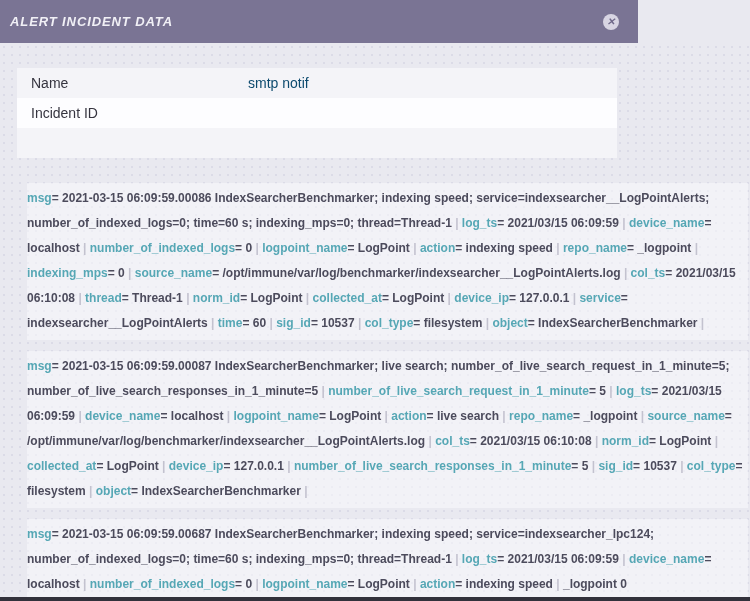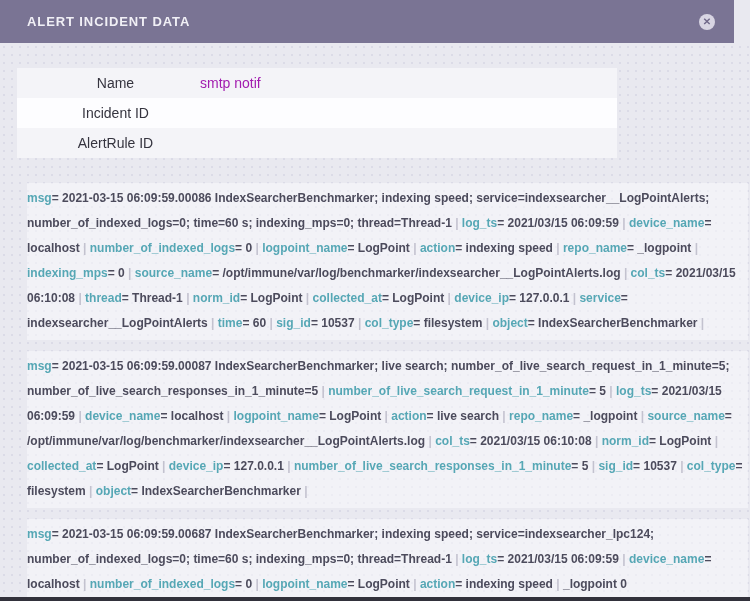--- a/index.html
+++ b/index.html
@@ -3,24 +3,25 @@
 <meta charset="utf-8">
 <style>
   * { box-sizing: border-box; margin: 0; padding: 0; }
   html, body { width: 750px; height: 601px; overflow: hidden; }
   body {
     font-family: "Liberation Sans", sans-serif;
     background: #e9e9f0;
     position: relative;
   }
   .header {
-    position: absolute; top: 0; left: 0; width: 734px; height: 43px;
+    position: absolute; top: 0; left: 0; width: 638px; height: 43px;
     background: #7a7494;
     display: flex; align-items: center; justify-content: space-between;
-    padding: 0 19px 0 27px;
+    padding: 0 19px 0 10px;
+    font-style: italic;
   }
   .header-title {
     color: #f1f0f6; font-size: 13px; font-weight: 600; letter-spacing: 0.9px;
   }
   .close-btn {
     width: 16px; height: 16px; border-radius: 50%;
     background: #d8d5e3; color: #6f6889;
     display: flex; align-items: center; justify-content: center;
     font-size: 10px; font-weight: 700; line-height: 1; cursor: pointer;
     user-select: none;
@@ -35,24 +36,24 @@
   .kv-table {
     position: absolute; left: 17px; top: 25px; width: 600px;
   }
   .kv-row {
     height: 30px; display: flex; align-items: center;
     background: #f4f4f8;
   }
   .kv-row.alt { background: #fdfdff; }
   .kv-label {
     width: 183px; padding-left: 14px;
-    color: #35343f; font-size: 14px; text-align: center;
+    color: #35343f; font-size: 14px;
   }
   .kv-value {
-    color: #a21caf; font-size: 14px;
+    color: #0c4a6e; font-size: 14px; margin-left: 48px;
   }
   .log-list {
     position: absolute; left: 27px; top: 140px; width: 721px;
   }
   .log-block {
     background: rgba(250,250,253,0.55);
     padding: 3px 2px 4px 0;
     margin-bottom: 11px;
     font-size: 12px; line-height: 25px;
     color: #4c4b5c;
@@ -77,21 +78,20 @@
 <div class="content">
   <div class="kv-table">
     <div class="kv-row">
       <span class="kv-label">Name</span>
       <span class="kv-value">smtp notif</span>
     </div>
     <div class="kv-row alt">
       <span class="kv-label">Incident ID</span>
     </div>
     <div class="kv-row">
-      <span class="kv-label">AlertRule ID</span>
     </div>
   </div>
   <div class="log-list">
       <div class="log-block"><span class="k">msg</span><span class="eq">=</span> 2021-03-15 06:09:59.00086 IndexSearcherBenchmarker; indexing speed; service=indexsearcher__LogPointAlerts; number_of_indexed_logs=0; time=60 s; indexing_mps=0; thread=Thread-1<span class="sep"> | </span><span class="k">log_ts</span><span class="eq">=</span> 2021/03/15 06:09:59<span class="sep"> | </span><span class="k">device_name</span><span class="eq">=</span> localhost<span class="sep"> | </span><span class="k">number_of_indexed_logs</span><span class="eq">=</span> 0<span class="sep"> | </span><span class="k">logpoint_name</span><span class="eq">=</span> LogPoint<span class="sep"> | </span><span class="k">action</span><span class="eq">=</span> indexing speed<span class="sep"> | </span><span class="k">repo_name</span><span class="eq">=</span> _logpoint<span class="sep"> | </span><span class="k">indexing_mps</span><span class="eq">=</span> 0<span class="sep"> | </span><span class="k">source_name</span><span class="eq">=</span> /opt/immune/var/log/benchmarker/indexsearcher__LogPointAlerts.log<span class="sep"> | </span><span class="k">col_ts</span><span class="eq">=</span> 2021/03/15 06:10:08<span class="sep"> | </span><span class="k">thread</span><span class="eq">=</span> Thread-1<span class="sep"> | </span><span class="k">norm_id</span><span class="eq">=</span> LogPoint<span class="sep"> | </span><span class="k">collected_at</span><span class="eq">=</span> LogPoint<span class="sep"> | </span><span class="k">device_ip</span><span class="eq">=</span> 127.0.0.1<span class="sep"> | </span><span class="k">service</span><span class="eq">=</span> indexsearcher__LogPointAlerts<span class="sep"> | </span><span class="k">time</span><span class="eq">=</span> 60<span class="sep"> | </span><span class="k">sig_id</span><span class="eq">=</span> 10537<span class="sep"> | </span><span class="k">col_type</span><span class="eq">=</span> filesystem<span class="sep"> | </span><span class="k">object</span><span class="eq">=</span> IndexSearcherBenchmarker<span class="sep"> |</span></div>
       <div class="log-block"><span class="k">msg</span><span class="eq">=</span> 2021-03-15 06:09:59.00087 IndexSearcherBenchmarker; live search; number_of_live_search_request_in_1_minute=5; number_of_live_search_responses_in_1_minute=5<span class="sep"> | </span><span class="k">number_of_live_search_request_in_1_minute</span><span class="eq">=</span> 5<span class="sep"> | </span><span class="k">log_ts</span><span class="eq">=</span> 2021/03/15 06:09:59<span class="sep"> | </span><span class="k">device_name</span><span class="eq">=</span> localhost<span class="sep"> | </span><span class="k">logpoint_name</span><span class="eq">=</span> LogPoint<span class="sep"> | </span><span class="k">action</span><span class="eq">=</span> live search<span class="sep"> | </span><span class="k">repo_name</span><span class="eq">=</span> _logpoint<span class="sep"> | </span><span class="k">source_name</span><span class="eq">=</span> /opt/immune/var/log/benchmarker/indexsearcher__LogPointAlerts.log<span class="sep"> | </span><span class="k">col_ts</span><span class="eq">=</span> 2021/03/15 06:10:08<span class="sep"> | </span><span class="k">norm_id</span><span class="eq">=</span> LogPoint<span class="sep"> | </span><span class="k">collected_at</span><span class="eq">=</span> LogPoint<span class="sep"> | </span><span class="k">device_ip</span><span class="eq">=</span> 127.0.0.1<span class="sep"> | </span><span class="k">number_of_live_search_responses_in_1_minute</span><span class="eq">=</span> 5<span class="sep"> | </span><span class="k">sig_id</span><span class="eq">=</span> 10537<span class="sep"> | </span><span class="k">col_type</span><span class="eq">=</span> filesystem<span class="sep"> | </span><span class="k">object</span><span class="eq">=</span> IndexSearcherBenchmarker<span class="sep"> |</span></div>
       <div class="log-block"><span class="k">msg</span><span class="eq">=</span> 2021-03-15 06:09:59.00687 IndexSearcherBenchmarker; indexing speed; service=indexsearcher_lpc124; number_of_indexed_logs=0; time=60 s; indexing_mps=0; thread=Thread-1<span class="sep"> | </span><span class="k">log_ts</span><span class="eq">=</span> 2021/03/15 06:09:59<span class="sep"> | </span><span class="k">device_name</span><span class="eq">=</span> localhost<span class="sep"> | </span><span class="k">number_of_indexed_logs</span><span class="eq">=</span> 0<span class="sep"> | </span><span class="k">logpoint_name</span><span class="eq">=</span> LogPoint<span class="sep"> | </span><span class="k">action</span><span class="eq">=</span> indexing speed<span class="sep"> | </span> _logpoint 0 /opt/immune/var/log/benchmarker/indexsearcher_lpc124.log 2021/03/15 06:10:08 Thread-1 LogPoint LogPoint 127.0.0.1 indexsearcher_lpc124 60 10537 filesystem IndexSearcherBenchmarker</div>
     </div>
 </div>
 
 <div class="bottom-bar"></div>

